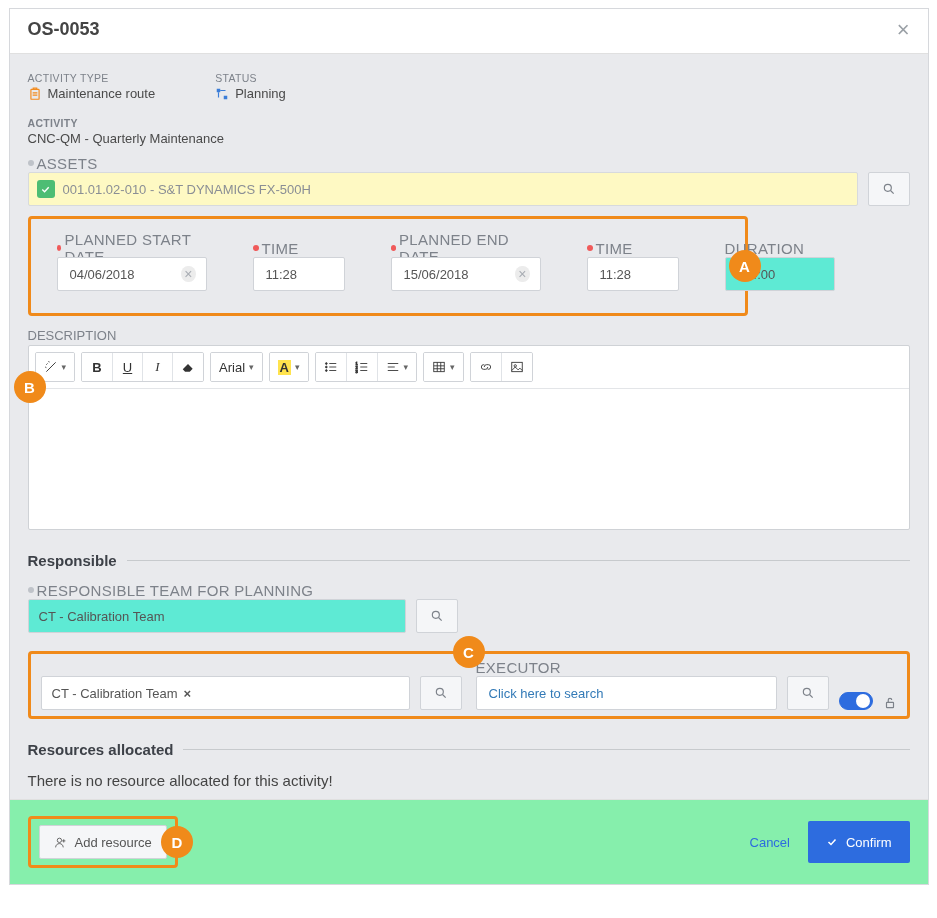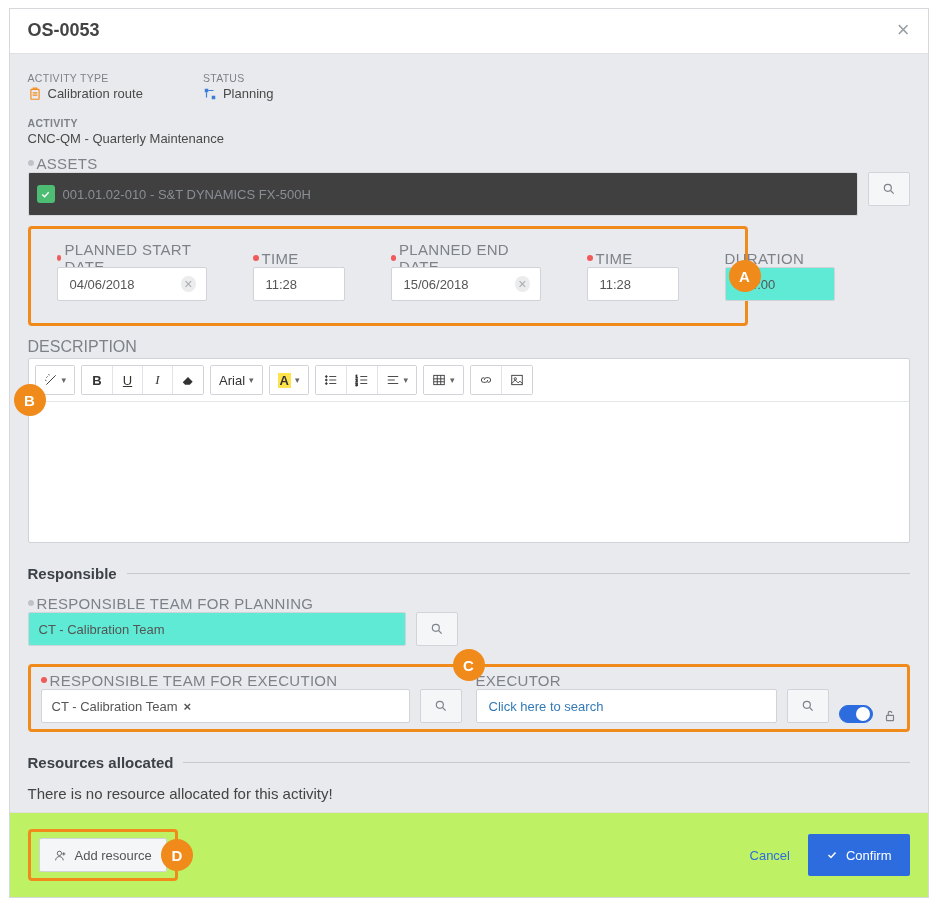--- a/index.html
+++ b/index.html
@@ -12,21 +12,21 @@
   }
   .outer-wrap { padding: 8px; }
   .modal {
     border: 1px solid #d6d8dc;
     background: #fff;
     width: 920px;
     margin: 0 auto;
   }
   .modal-header {
     display: flex;
-    align-items: center;
+    align-items: flex-start;
     justify-content: space-between;
     padding: 10px 18px 12px 18px;
     border-bottom: 1px solid #e0e0e0;
   }
   .modal-title {
     font-size: 18px;
     font-weight: 700;
     color: #444;
   }
   .close-x {
@@ -78,22 +78,22 @@
     color: #a8acb3; font-size: 14px; background:#ececec; border-radius:50%; width:16px; height:16px; display:flex; align-items:center; justify-content:center; cursor:pointer;
   }
   .icon-btn {
     height: 34px; min-width: 42px; border: 1px solid #d0d3d8; background: #f5f6f8; border-radius: 2px;
     display: flex; align-items: center; justify-content: center; cursor: pointer;
   }
   .mag-icon { width: 14px; height: 14px; stroke: #7d828a; stroke-width: 2; fill: none; }
   .asset-row { display:flex; gap:10px; margin-bottom:10px; }
   .asset-box {
     flex: 1;
-    height: 44px;
-    background: #404040;
+    height: 34px;
+    background: #fef9c3;
     border: 1px solid #d7dadd;
     border-radius: 2px;
     display: flex; align-items: center; padding: 0 8px; gap: 8px;
     color: #8a8e95;
   }
   .asset-check {
     width: 18px; height: 18px; border-radius: 3px; background: #4dbd74; display:flex; align-items:center; justify-content:center;
   }
   .asset-check svg { width: 11px; height: 11px; stroke: #fff; stroke-width: 3; fill: none; }
   .callout-box {
@@ -109,21 +109,21 @@
   .callout-box .form-col { margin: 16px; }
   .callout-badge {
     width: 32px; height: 32px; border-radius: 50%; background: #f08a1a; color: #fff;
     display: flex; align-items: center; justify-content: center; font-weight: 700; font-size: 15px;
     position: absolute;
   }
   .badge-A { right: -16px; top: 50%; transform: translateY(-50%); }
   .badge-B { position: absolute; left: -14px; top: 26px; z-index: 5; }
   .badge-C { position: absolute; top: -18px; left: 50%; transform: translateX(-50%); z-index:5; }
   .badge-D { position: absolute; right: -18px; top: 50%; transform: translateY(-50%); }
-  .desc-label { font-size: 16px; color: #7d828a; margin-bottom: 2px; display:block; }
+  .desc-label { font-size: 13px; color: #7d828a; margin-bottom: 2px; display:block; }
   .editor-wrap { position: relative; }
   .editor {
     background: #fff; border: 1px solid #cfd2d6; border-radius: 2px;
   }
   .toolbar {
     display: flex; gap: 6px; padding: 6px; border-bottom: 1px solid #e3e5e8; flex-wrap: wrap;
   }
   .btn-group { display: inline-flex; border: 1px solid #d0d3d8; border-radius: 2px; overflow:hidden; }
   .tbtn {
     min-width: 30px; height: 28px; background: #fff; display:flex; align-items:center; justify-content:center;
@@ -148,21 +148,21 @@
     width: 34px; height: 18px; border-radius: 10px; background: #2d6cdf; position: relative; cursor:pointer;
     border: 1px solid #2d6cdf;
   }
   .toggle .knob { position:absolute; right:2px; top:1px; width:14px; height:14px; border-radius:50%; background:#fff; }
   .lock-icon { width:14px; height:14px; stroke:#7d828a; fill:none; stroke-width:2; }
   .callout-c {
     position:relative; border:3px solid #f08a1a; border-radius:4px; padding:6px 10px; margin-top:18px;
     display:flex; gap:14px; align-items:flex-end;
   }
   .footer {
-    background: #bef264;
+    background: #86efac;
     border-top: 1px solid #e0e0e0;
     padding: 16px 18px;
     display: flex;
     align-items: center;
     justify-content: space-between;
   }
   .add-res-wrap { position:relative; border:3px solid #f08a1a; border-radius:4px; padding:6px 8px; display:inline-block; }
   .btn-plain {
     height: 34px; border:1px solid #d0d3d8; background:#f5f6f8; display:inline-flex; align-items:center; gap:8px;
     padding:0 14px; border-radius:2px; cursor:pointer; font-size:13px; color:#555;
@@ -198,21 +198,21 @@
 
       <div class="info-row">
         <div class="info-block">
           <div class="field-eyebrow">ACTIVITY TYPE</div>
           <div class="info-value">
             <svg class="icon-route" viewBox="0 0 24 24">
                 <rect x="5" y="4" width="14" height="17" rx="1"></rect>
                 <path d="M9 4V2h6v2"></path>
                 <path d="M8 10h8M8 14h8"></path>
               </svg>
-            <span>Calibration route</span>
+            <span>Maintenance route</span>
           </div>
         </div>
         <div class="info-block">
           <div class="field-eyebrow">STATUS</div>
           <div class="info-value">
             <svg class="icon-status" viewBox="0 0 24 24">
                 <rect x="3" y="3" width="6" height="6"></rect>
                 <rect x="15" y="15" width="6" height="6"></rect>
                 <path d="M9 6h9M6 9v9" stroke="#3b7dd8" stroke-width="2" fill="none"></path>
               </svg>
@@ -399,24 +399,20 @@
                 <path d="M15 15l5 5"></path>
               </svg>
             </div>
         </div>
       </div>
 
       <div class="callout-c">
         <div class="callout-badge badge-C">C</div>
 
         <div class="form-col" style="flex:1;">
-          <div class="form-label-row">
-              <span class="req-dot"></span>
-              <span class="form-label">RESPONSIBLE TEAM FOR EXECUTION</span>
-            </div>
           <div class="row-2">
             <div class="input" style="flex:1;">
               <span class="chip">
                   <span>CT - Calibration Team</span> 
                   <span class="chip-x">×</span>
                 </span>
             </div>
             <div class="icon-btn">
                 <svg class="mag-icon" viewBox="0 0 24 24">
                   <circle cx="10" cy="10" r="6"></circle>

